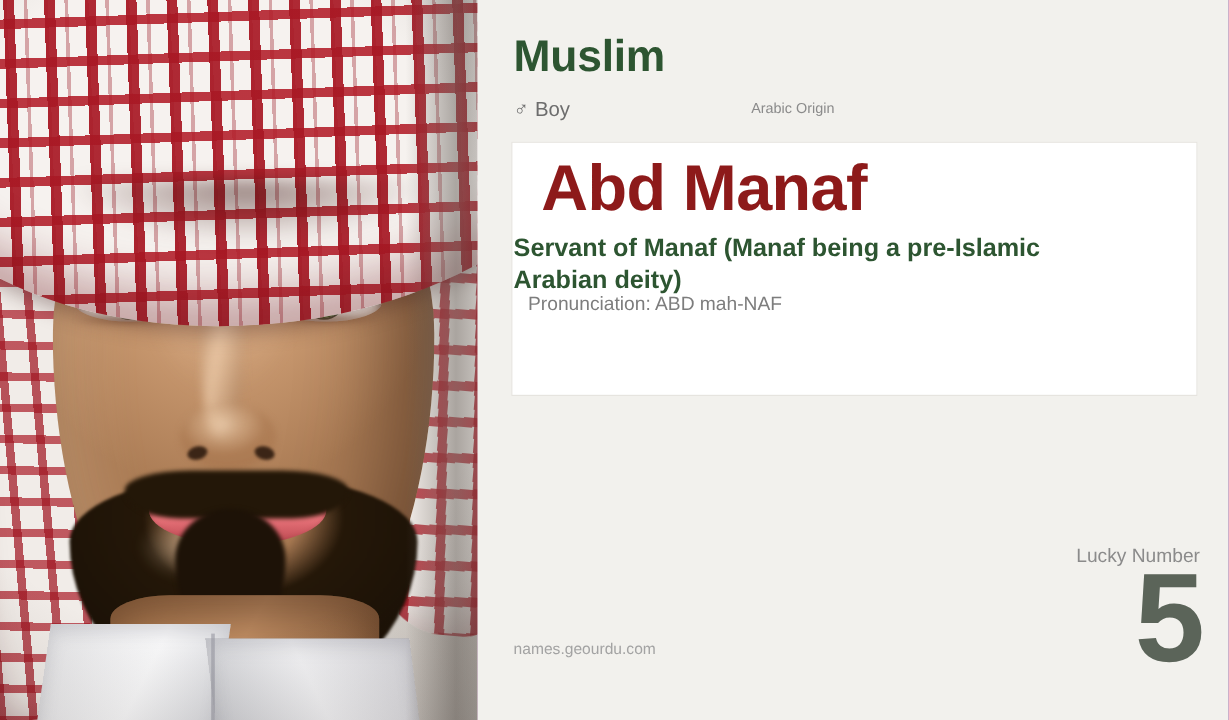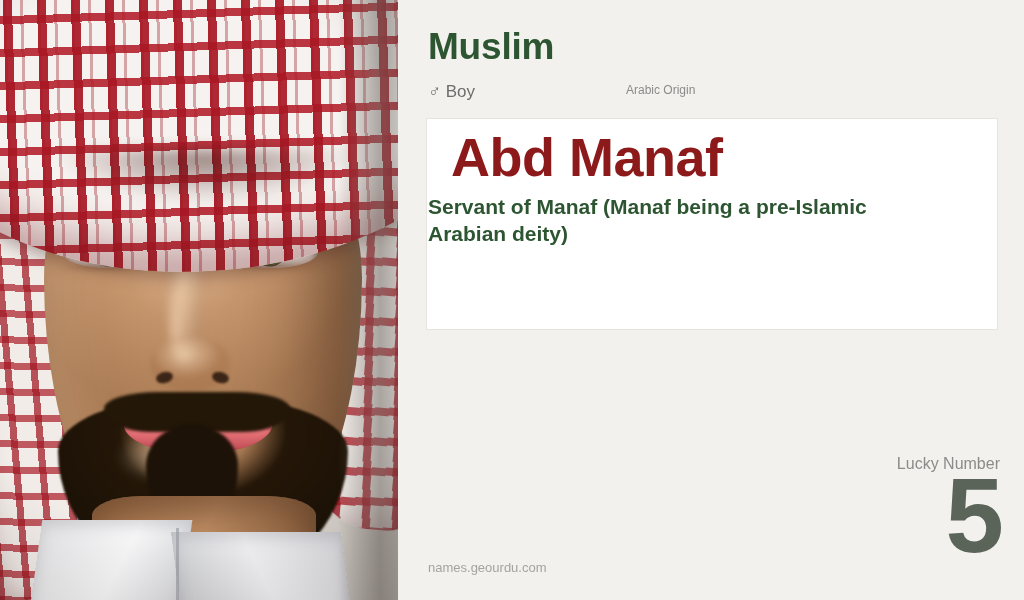--- a/index.html
+++ b/index.html
@@ -311,21 +311,21 @@
   }
 
   #also-known {
     position: absolute;
     left: 30px; top: 530px;
     font-size: 16px;
     color: #6e6e6e;
   }
   #site-url {
     position: absolute;
-    left: 30px; top: 560px;
+    left: 30px; top: 533px;
     font-size: 13px;
     color: #a3a3a3;
   }
 </style>
 </head>
 <body>
 
 <div id="page">
 
   <div id="photo-panel">
@@ -385,20 +385,21 @@
     <div id="religion-title">Muslim</div>
 
     <div id="meta-row">
       <div id="gender"><span id="gender-icon">♂</span><span>Boy</span></div>
       <div id="origin">Arabic Origin</div>
     </div>
 
     <div id="name-card">
       <div id="name">Abd Manaf</div>
       <div id="meaning">Servant of Manaf (Manaf being a pre-Islamic Arabian deity)</div>
+      <div id="pronunciation">Pronunciation: ABD mah-NAF</div>
     </div>
 
     <div id="lucky-label">Lucky Number</div>
     <div id="lucky-number">5</div>
 
     <div id="site-url">names.geourdu.com</div>
   </div>
 </div>
 
 </body></html>

